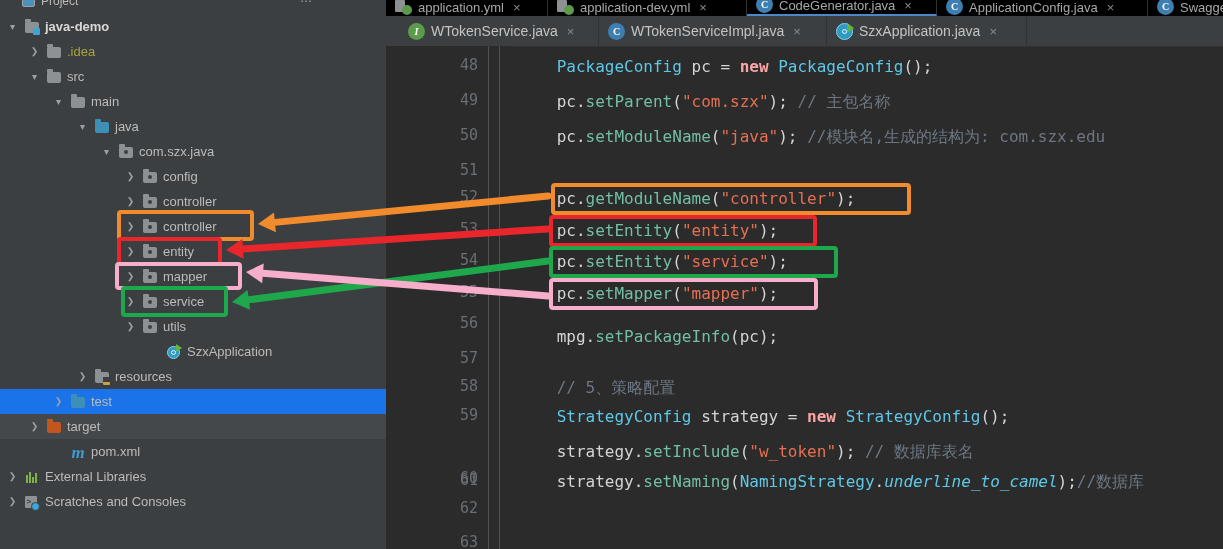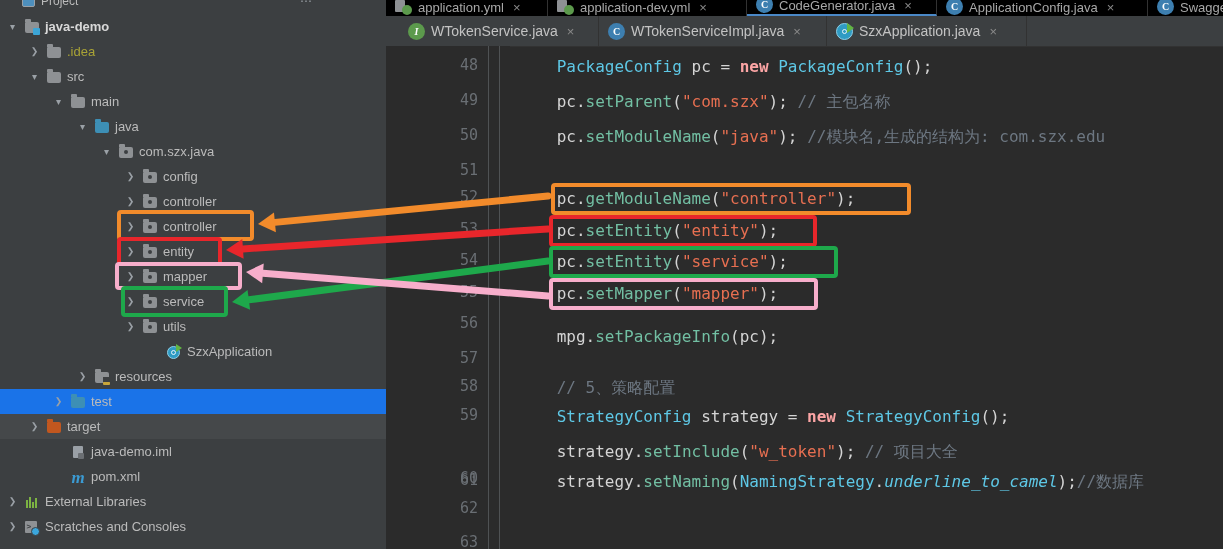--- a/index.html
+++ b/index.html
@@ -308,27 +308,20 @@
             <span class="fold blue"></span>
           </span>
           <span class="tlabel">test</span>
         </div>
         <div class="tnode hl" style="padding-left: 28px;">
           <span class="arrow" style="font-size: 9px;">❯</span>
           <span class="ico" style="margin-left: 5px;">
             <span class="fold orange"></span>
           </span>
           <span class="tlabel">target</span>
-        </div>
-        <div class="tnode" style="padding-left: 52px;">
-          <span class="arrow none">&nbsp;</span>
-          <span class="ico" style="margin-left: 5px;">
-            <span class="ico-iml"></span>
-          </span>
-          <span class="tlabel">java-demo.iml</span>
         </div>
         <div class="tnode" style="padding-left: 52px;">
           <span class="arrow none">&nbsp;</span>
           <span class="ico" style="margin-left: 5px;">
             <span class="ico-m">m</span>
           </span>
           <span class="tlabel">pom.xml</span>
         </div>
         <div class="tnode" style="padding-left: 6px;">
           <span class="arrow" style="font-size: 9px;">❯</span>
@@ -426,21 +419,21 @@
         <div class="cline" style="top: 80px; left: 37px;"><span class="pn"> pc</span><span class="pn">.</span><span class="mth">setModuleName</span><span class="pn">(</span><span class="str">"java"</span><span class="pn">); </span><span class="cmt">//模块名,生成的结构为: com.szx.edu</span></div>
         <div class="cline" style="top: 115px; left: 37px;"></div>
         <div class="cline" style="top: 142px; left: 37px;"><span class="pn"> pc</span><span class="pn">.</span><span class="mth">getModuleName</span><span class="pn">(</span><span class="str">"controller"</span><span class="pn">);</span></div>
         <div class="cline" style="top: 174px; left: 37px;"><span class="pn"> pc</span><span class="pn">.</span><span class="mth">setEntity</span><span class="pn">(</span><span class="str">"entity"</span><span class="pn">);</span></div>
         <div class="cline" style="top: 205px; left: 37px;"><span class="pn"> pc</span><span class="pn">.</span><span class="mth">setEntity</span><span class="pn">(</span><span class="str">"service"</span><span class="pn">);</span></div>
         <div class="cline" style="top: 237px; left: 37px;"><span class="pn"> pc</span><span class="pn">.</span><span class="mth">setMapper</span><span class="pn">(</span><span class="str">"mapper"</span><span class="pn">);</span></div>
         <div class="cline" style="top: 280px; left: 37px;"><span class="pn"> mpg</span><span class="pn">.</span><span class="mth">setPackageInfo</span><span class="pn">(pc);</span></div>
         <div class="cline" style="top: 303px; left: 37px;"></div>
         <div class="cline" style="top: 331px; left: 37px;"><span class="pn"> </span><span class="cmt">// 5、策略配置</span></div>
         <div class="cline" style="top: 360px; left: 37px;"><span class="pn"> </span><span class="typ">StrategyConfig</span><span class="pn"> strategy </span><span class="pn">= </span><span class="kw">new </span><span class="typ">StrategyConfig</span><span class="pn">();</span></div>
-        <div class="cline" style="top: 395px; left: 37px;"><span class="pn"> strategy</span><span class="pn">.</span><span class="mth">setInclude</span><span class="pn">(</span><span class="str">"w_token"</span><span class="pn">); </span><span class="cmt">// 项目大全</span></div>
+        <div class="cline" style="top: 395px; left: 37px;"><span class="pn"> strategy</span><span class="pn">.</span><span class="mth">setInclude</span><span class="pn">(</span><span class="str">"w_token"</span><span class="pn">); </span><span class="cmt">// 数据库表名</span></div>
         <div class="cline" style="top: 425px; left: 37px;"><span class="pn"> strategy</span><span class="pn">.</span><span class="mth">setNaming</span><span class="pn">(</span><span class="typ">NamingStrategy</span><span class="pn">.</span><span class="fld">underline_to_camel</span><span class="pn">);</span><span class="cmt">//数据库</span></div>
         <div class="cline" style="top: 487px; left: 37px;"></div>
       </div>
   </div>
 
   <svg id="overlay" width="1223" height="549" viewBox="0 0 1223 549">
       <rect x="119" y="212" width="133" height="27" fill="none" stroke="#F28B2B" stroke-width="4" rx="2"></rect>
       <rect x="119" y="239" width="101" height="25" fill="none" stroke="#E8262B" stroke-width="4" rx="2"></rect>
       <rect x="117" y="264" width="123" height="24" fill="none" stroke="#F7AECB" stroke-width="4" rx="2"></rect>
       <rect x="123" y="288" width="103" height="27" fill="none" stroke="#1EA84B" stroke-width="4" rx="2"></rect>

